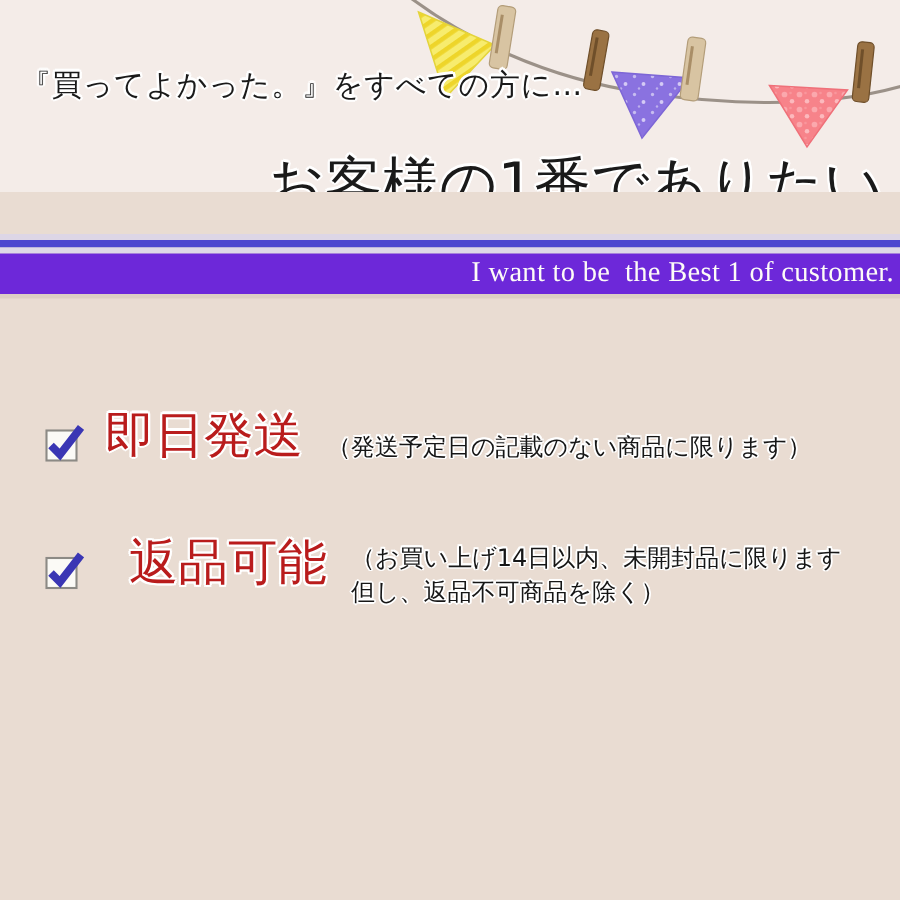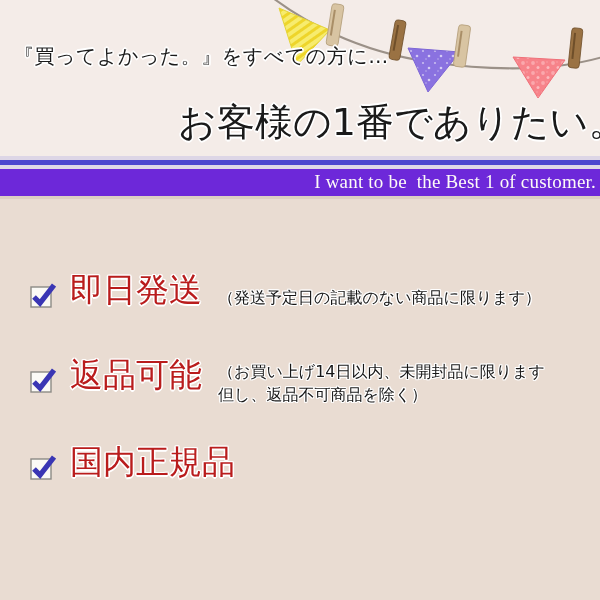--- a/index.html
+++ b/index.html
@@ -20,21 +20,21 @@
     background: #e9dcd2;
     overflow: hidden;
   }
 
   
   #hero {
     position: absolute;
     left: 0;
     top: 0;
     width: 600px;
-    height: 160px;
+    height: 128px;
     background: #f4ece8;
     overflow: hidden;
   }
 
   #bunting {
     position: absolute;
     left: 0;
     top: 0;
     width: 600px;
     height: 160px;
@@ -132,21 +132,21 @@
   }
 
   .feature-row {
     position: absolute;
     left: 0;
     width: 600px;
     display: flex;
     align-items: flex-start;
   }
   #feature-row-0 { top: 72px; }
-  #feature-row-1 { top: 157px; }
+  #feature-row-1 { top: 157px; gap: 16px; }
   #feature-row-2 { top: 244px; }
 
   .check-icon {
     position: relative;
     flex: 0 0 auto;
     width: 26px;
     height: 26px;
     margin-left: 30px;
     margin-top: 12px;
   }
@@ -286,27 +286,15 @@
           <path d="M4 14 L10 20 L24 2" fill="none" stroke="#3a36b4" stroke-width="5.2" stroke-linecap="butt" stroke-linejoin="miter"></path>
         </svg>
       </span>
       <span class="feature-body">
         <span class="feature-title">返品可能</span>
         <span class="feature-note">（お買い上げ14日以内、未開封品に限ります
 但し、返品不可商品を除く）</span>
       </span>
     </div>
 
-    <div class="feature-row" id="feature-row-2">
-      <span class="check-icon">
-        <svg width="26" height="26" viewBox="0 0 26 26">
-          <rect x="1" y="4" width="20" height="20" fill="#fbfaf6" stroke="#8c8a85" stroke-width="1.4"></rect>
-          <path d="M4 14 L10 20 L24 2" fill="none" stroke="#3a36b4" stroke-width="5.2" stroke-linecap="butt" stroke-linejoin="miter"></path>
-        </svg>
-      </span>
-      <span class="feature-body">
-        <span class="feature-title">国内正規品</span>
-        <span class="feature-note"></span>
-      </span>
-    </div>
 
   </div>
 </div>
 
 </body></html>

